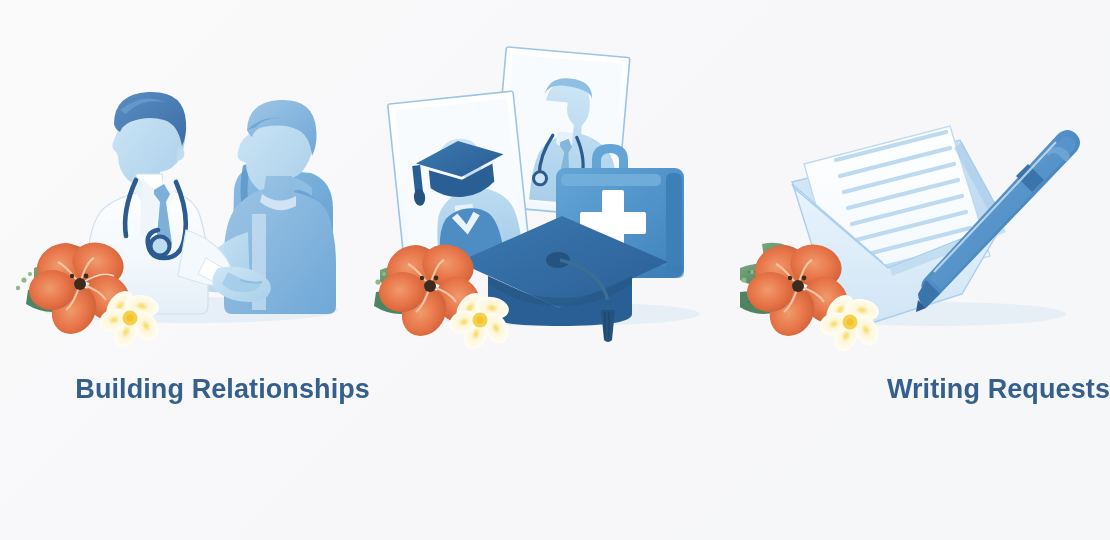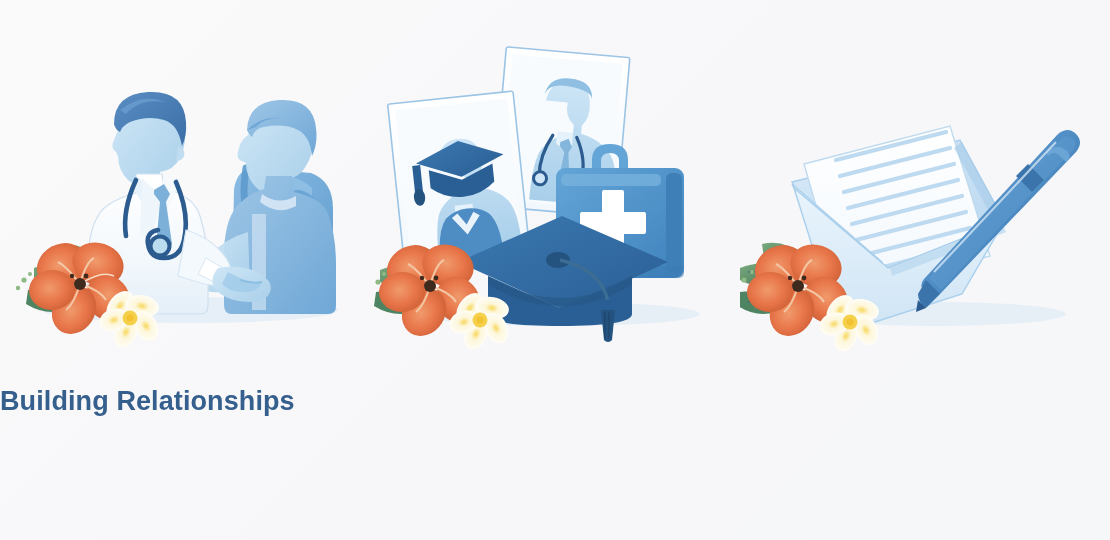--- a/index.html
+++ b/index.html
@@ -40,23 +40,23 @@
     height: 340px;
   }
   .art svg {
     display: block;
     width: 370px;
     height: 340px;
   }
   .caption {
     position: absolute;
     left: 0;
-    top: 386px;
+    top: 374px;
     width: 370px;
-    text-align: left;
+    text-align: right;
     font-size: 27px;
     font-weight: bold;
     letter-spacing: .1px;
     color: #355f8d;
     font-family: "Liberation Sans", sans-serif;
     white-space: nowrap;
   }
 </style>
 </head>
 <body>
@@ -436,16 +436,17 @@
               <ellipse cx="122" cy="292" rx="17" ry="11" fill="url(#p3plum)" transform="rotate(10 122 292)"></ellipse>
               <ellipse cx="126" cy="312" rx="16" ry="11" fill="url(#p3plum)" transform="rotate(62 126 312)"></ellipse>
               <ellipse cx="106" cy="318" rx="16" ry="11" fill="url(#p3plum)" transform="rotate(-68 106 318)"></ellipse>
               <ellipse cx="94" cy="306" rx="15" ry="11" fill="url(#p3plum)" transform="rotate(-18 94 306)"></ellipse>
               <circle cx="110" cy="304" r="7.5" fill="#f5d04a"></circle>
               <circle cx="110" cy="304" r="3.6" fill="#f2c233"></circle>
             </g>
           </g>
         </svg>
       </div>
+      <div class="caption">Writing Requests</div>
     </div>
 
   </div>
 </div>
 
 </body></html>

